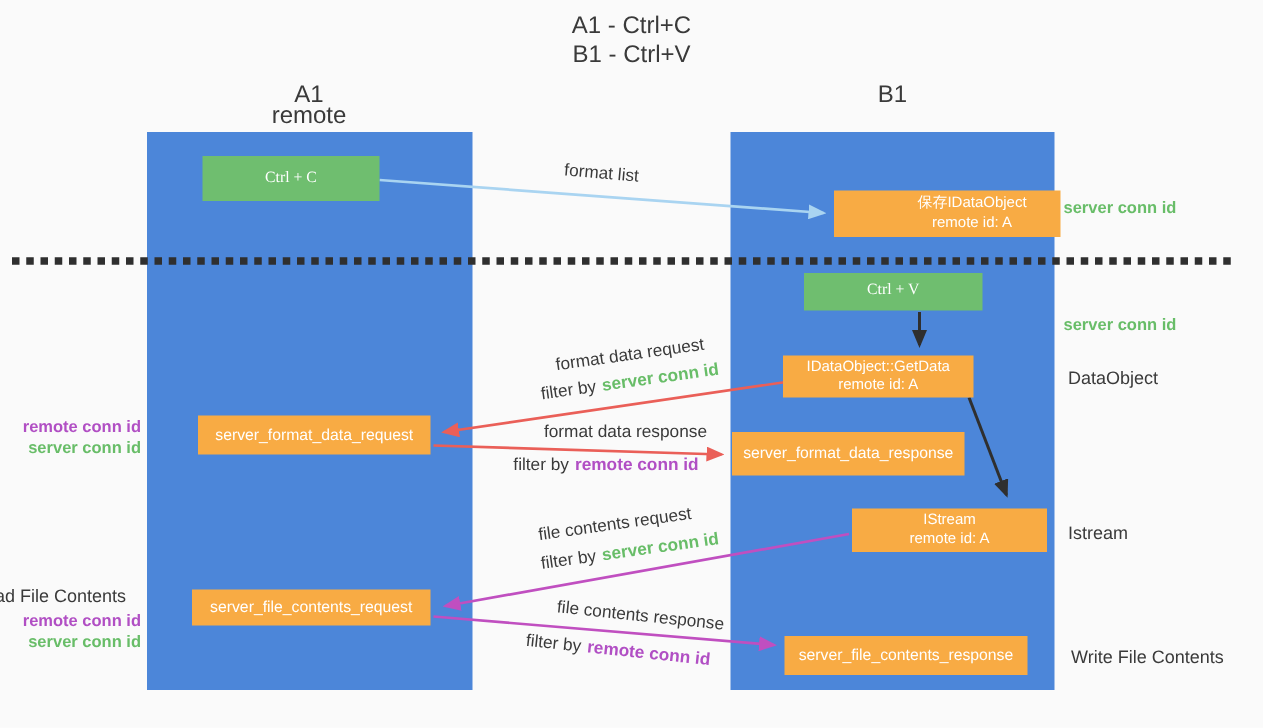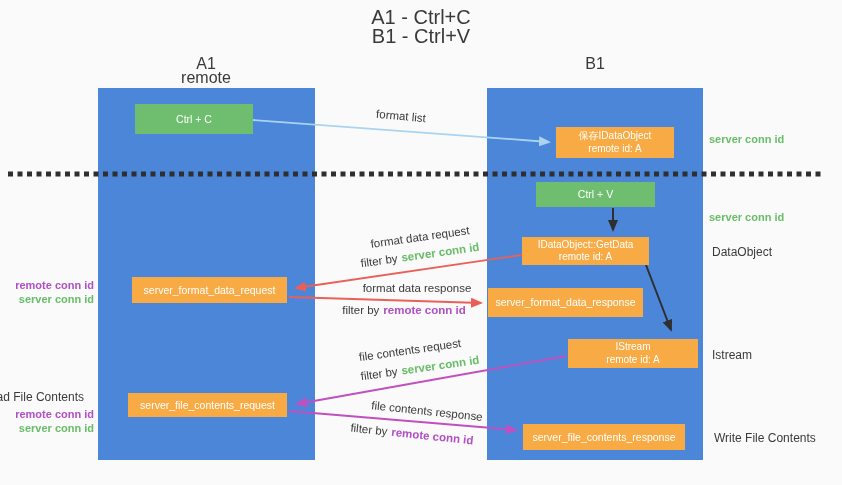--- a/index.html
+++ b/index.html
@@ -7,41 +7,41 @@
     position:relative;
     width:842px;height:485px;
     background:var(--bg,#fafafa);
     font-family:"Liberation Sans", sans-serif;
     overflow:hidden;
   }
   .abs{position:absolute;}
   .title{
     left:0;right:0;top:8px;
     text-align:center;
-    font-size:20px;line-height:19px;
+    font-size:16px;line-height:19px;
     color:var(--dark-text,#3a3a3a);
   }
   .lane-header{
     width:120px;top:57px;
     text-align:center;
     font-size:16px;line-height:14px;
     color:var(--dark-text,#3a3a3a);
   }
   .lane{
     background:var(--lane-blue,#4c86d9);
     top:88px;height:372px;
   }
   .node{
     display:flex;flex-direction:column;
     align-items:center;justify-content:center;
     color:#fff;text-align:center;
     font-size:10.5px;line-height:12.5px;
     z-index:3;
   }
-  .node.green{background:var(--green-box,#6fbe6f);}
+  .node.green{background:var(--green-box,#6fbe6f);font-family:Liberation Serif, serif;}
   .node.orange{background:var(--orange-box,#f8ab44);}
   .flow-label{
     width:180px;text-align:center;
     font-size:11.5px;color:var(--dark-text,#3a3a3a);
     z-index:3;white-space:nowrap;
   }
   .rot-neg{transform:rotate(-8deg);}
   .rot-pos{transform:rotate(6deg);}
   .rot-sm{transform:rotate(5deg);}
   .green-id{color:var(--green-text,#68bd68);font-weight:bold;}
@@ -121,21 +121,21 @@
   </div>
 
   <div class="abs node orange" style="left:132px;top:277px;width:155px;height:26px;">
     <span>server_format_data_request</span>
   </div>
 
   <div class="abs node orange" style="left:128px;top:393px;width:159px;height:24px;">
     <span>server_file_contents_request</span>
   </div>
 
-  <div class="abs node orange" style="left:556px;top:127px;width:118px;height:31px;font-size:10px;">
+  <div class="abs node orange" style="left:556px;top:127px;width:118px;height:31px;font-size:10px;padding-left:33px;">
     <span>保存IDataObject</span>
     <span>remote id: A</span>
   </div>
 
   <div class="abs node green" style="left:536px;top:182px;width:119px;height:25px;">
     <span>Ctrl + V</span>
   </div>
 
   <div class="abs node orange" style="left:522px;top:237px;width:127px;height:28px;font-size:10px;">
     <span>IDataObject::GetData</span>

